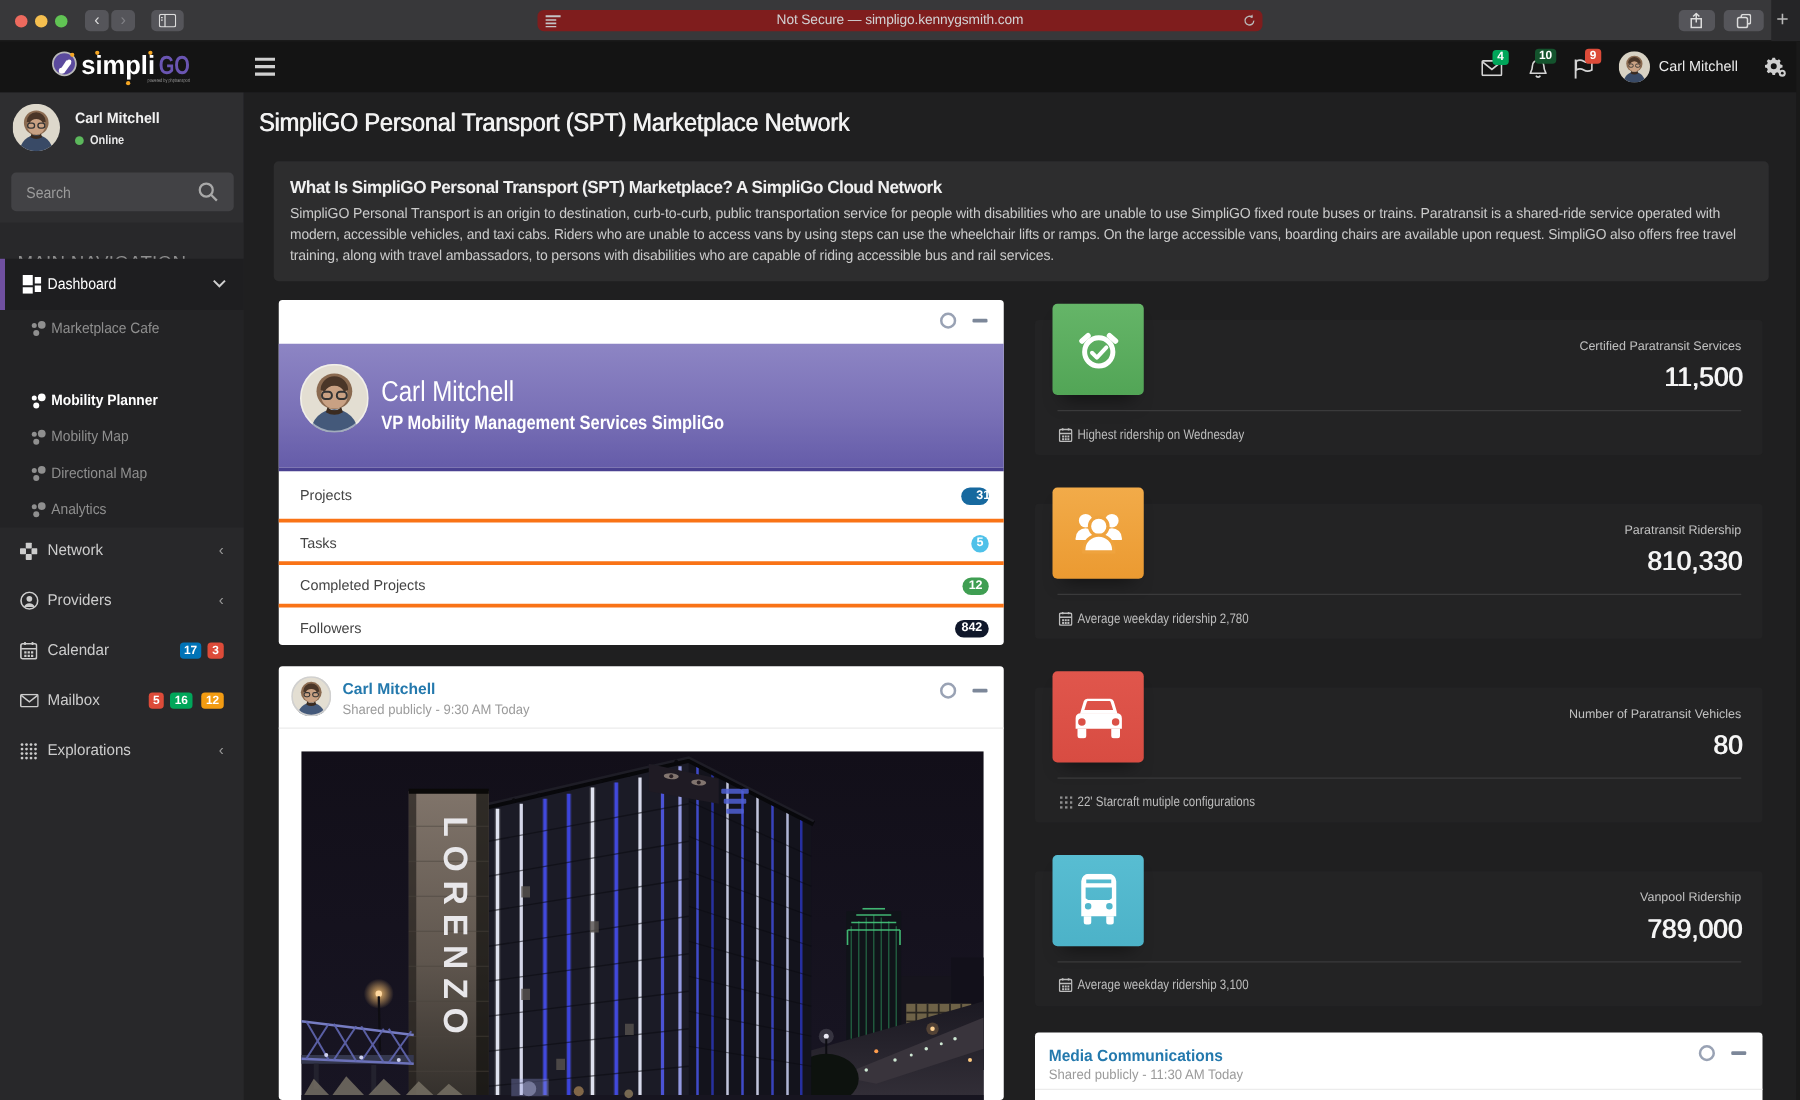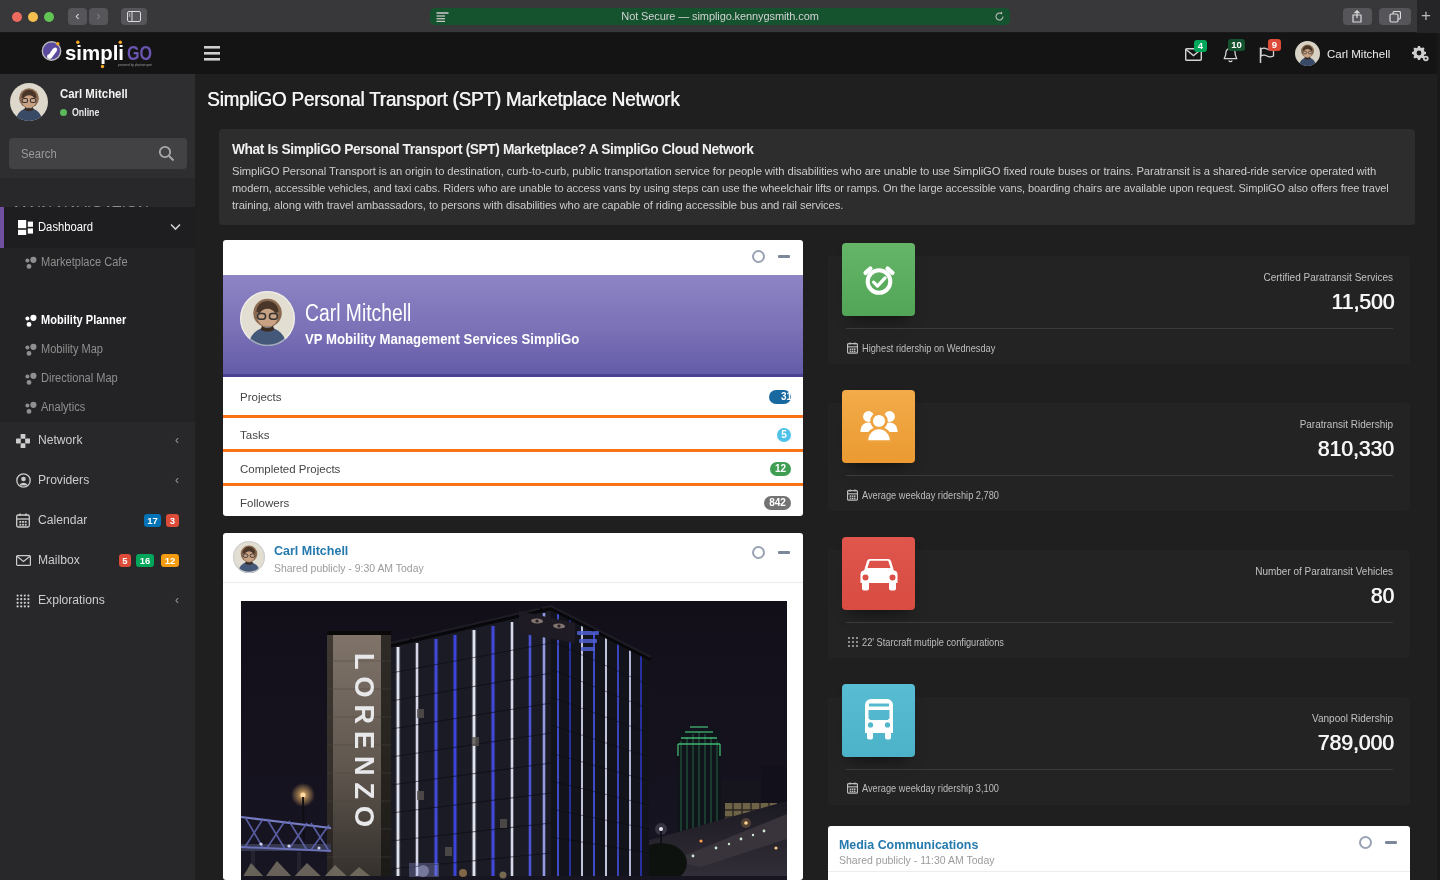--- a/index.html
+++ b/index.html
@@ -3,21 +3,21 @@
 <meta charset="utf-8">
 <style>
 *{margin:0;padding:0;box-sizing:border-box;}
 html,body{width:1440px;height:880px;overflow:hidden;background:#1f1f20;font-family:"Liberation Sans",sans-serif;}
 .abs{position:absolute;}
 
 #chrome{position:absolute;left:0;top:0;width:1440px;height:33px;background:#38383a;border-bottom:1px solid #1a1a1a;}
 .tl{position:absolute;top:12px;width:10px;height:10px;border-radius:50%;}
 .cbtn{position:absolute;top:8px;height:17px;background:#55555a;border-radius:4px;}
 .cicon{position:absolute;color:#dcdcdc;font-size:13px;line-height:16px;width:100%;text-align:center;}
-#urlbar{position:absolute;left:430px;top:8px;width:580px;height:17px;background:#14532d;border-radius:5px;}
+#urlbar{position:absolute;left:430px;top:8px;width:580px;height:17px;background:#7f1d1d;border-radius:5px;}
 #urltext{position:absolute;width:100%;text-align:center;font-size:11px;color:#d2d2d4;line-height:17px;letter-spacing:-0.1px;}
 
 #topnav{position:absolute;left:0;top:33px;width:1440px;height:41px;background:#141414;}
 
 #sidebar{position:absolute;left:0;top:74px;width:195px;height:806px;background:#2e2e30;}
 #sidemenu{position:absolute;left:0;top:104px;width:195px;height:702px;background:#28282a;}
 .subitem{position:absolute;left:0;width:195px;height:29px;color:#8f8f8f;font-size:12px;line-height:29px;}
 .subitem .txt{position:absolute;left:41px;transform:scaleX(0.92);transform-origin:left center;display:inline-block;white-space:nowrap;}
 .mitem{position:absolute;left:0;width:195px;height:40px;color:#cccccc;font-size:12.5px;line-height:40px;}
 .mitem .txt{position:absolute;left:38px;transform:scaleX(0.97);transform-origin:left center;display:inline-block;white-space:nowrap;}
@@ -381,21 +381,21 @@
     <div class="prow" style="top:175px;">
         <span class="lbl">Tasks</span>
         <div class="pbadge" style="width:14px;background:#4fc1e9;">5</div>
       </div>
     <div class="prow" style="top:209px;">
         <span class="lbl">Completed Projects</span>
         <div class="pbadge" style="width:21px;background:#3f9e52;">12</div>
       </div>
     <div class="prow" style="top:243px;">
         <span class="lbl">Followers</span>
-        <div class="pbadge" style="width:27px;background:#737373;">842</div>
+        <div class="pbadge" style="width:27px;background:#0f172a;">842</div>
       </div>
   </div>
 
   <div class="wcard" style="left:28px;top:459px;width:580px;height:347px;">
     <svg class="abs" style="left:10px;top:8px;" width="32" height="32" viewBox="0 0 25 25">
       <defs>
           <clipPath id="avq">
             <circle cx="12.5" cy="12.5" r="12.5"></circle>
           </clipPath>
         </defs>

